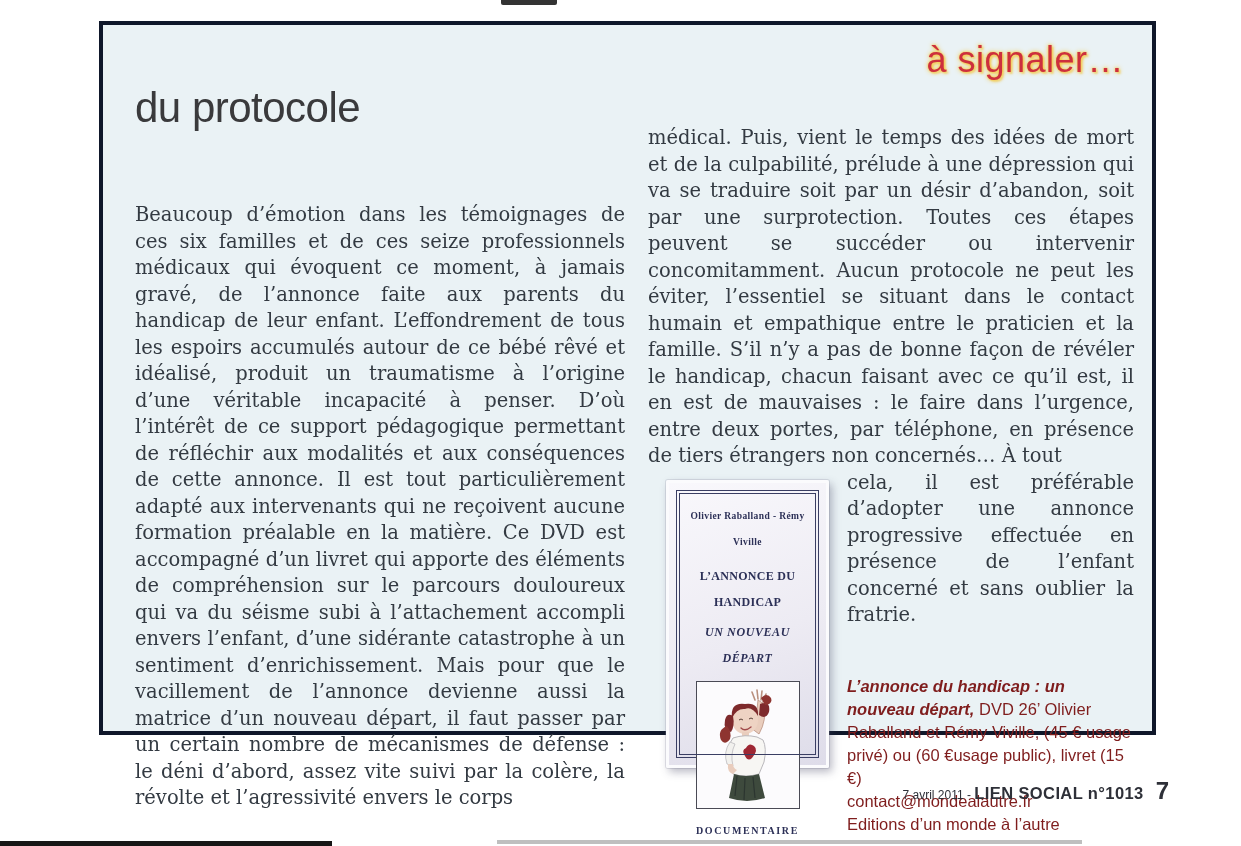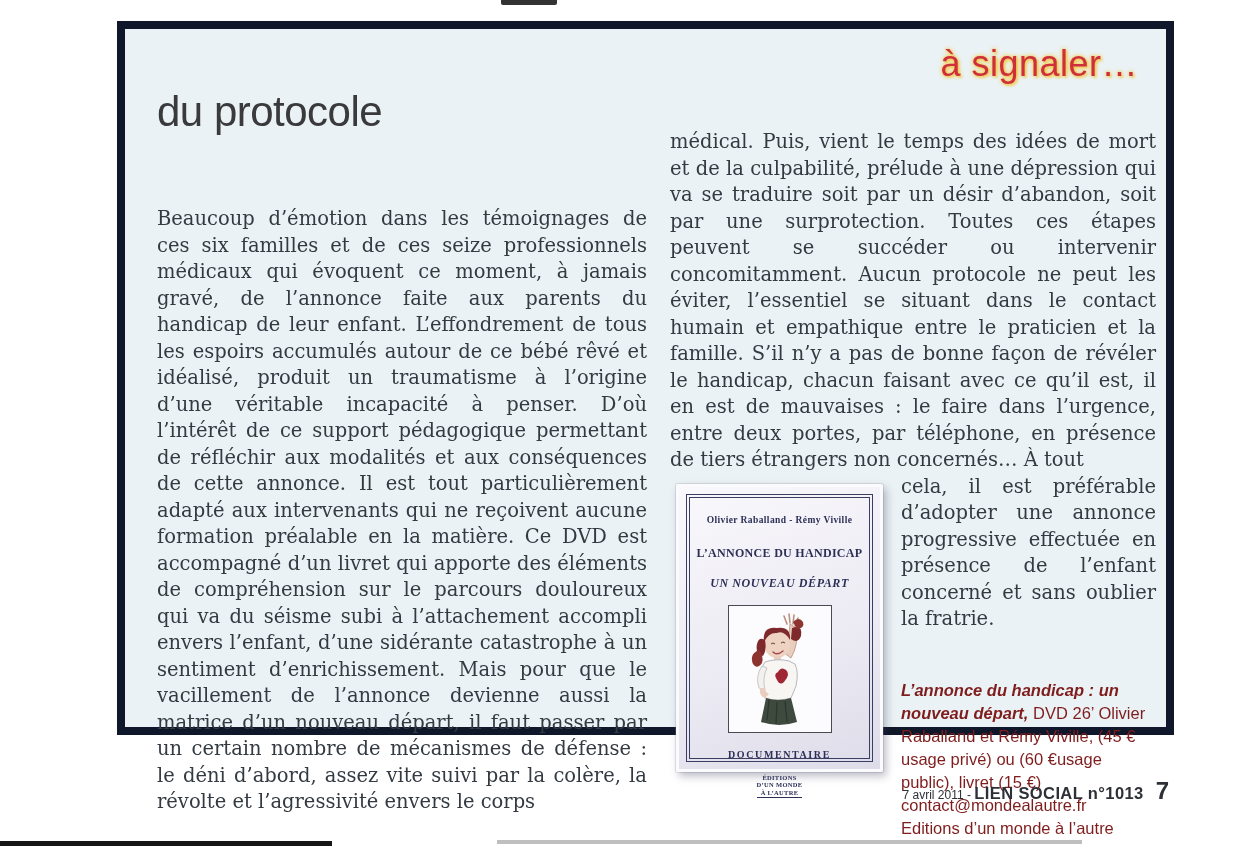--- a/index.html
+++ b/index.html
@@ -13,38 +13,38 @@
   *{margin:0;padding:0;box-sizing:border-box;}
   html,body{width:1241px;height:846px;background:#ffffff;overflow:hidden;position:relative;}
   body{font-family:"Liberation Sans",sans-serif;}
 
   
   .smudge-top{position:absolute;left:501px;top:0;width:56px;height:5px;background:#333;border-radius:0 0 2px 2px;}
   .bar-bottom-left{position:absolute;left:0;top:841px;width:332px;height:5px;background:#161616;}
   .bar-bottom-mid{position:absolute;left:497px;top:840px;width:585px;height:4px;background:rgba(95,95,95,.40);}
 
   
-  .page-box{position:absolute;left:117px;top:21px;width:1057px;height:714px;
-    background:var(--box-bg);border:8px solid #0f172a;}
+  .page-box{position:absolute;left:99px;top:21px;width:1057px;height:714px;
+    background:var(--box-bg);border:4px solid #0f172a;}
 
   .signaler{position:absolute;top:14px;right:28px;
     font-size:36px;letter-spacing:.5px;color:var(--accent-red);
     text-shadow:0 0 5px rgba(247,198,48,.95),0 0 2px rgba(247,198,48,.9),2px 2px 2px rgba(244,196,60,.55);}
 
   .page-title{position:absolute;left:32px;top:56px;color:var(--title-ink);
     font-size:42px;line-height:53px;letter-spacing:-.5px;}
 
   .article{color:var(--ink);font-family:"DejaVu Serif",serif;
     font-size:19.5px;line-height:26.5px;text-align:justify;}
   .col-left{position:absolute;left:32px;top:177px;width:490px;}
   .col-right{position:absolute;left:545px;top:100px;width:486px;}
   .col-right p.part2{}
 
   
-  .dvd-float{float:left;width:207px;height:288px;margin:10px 18px 0 6px;}
+  .dvd-float{float:left;width:163px;height:288px;margin:10px 18px 0 18px;}
   .dvd-card{width:100%;height:100%;padding:7px 7px;
     background:linear-gradient(160deg,#f9f8fc 0%,#edebf3 55%,#dedce9 100%);
     border:3px solid #fbfbfd;border-radius:2px;
     box-shadow:3px 4px 9px rgba(55,55,85,.35),0 0 0 1px rgba(150,150,170,.25);}
   .dvd-frame{width:100%;height:100%;border:1px solid #3a3e63;outline:1px solid #3a3e63;outline-offset:-4px;
     padding:12px 5px 8px;text-align:center;color:var(--navy);font-family:"Liberation Serif",serif;}
   .dvd-authors{font-size:9.5px;font-weight:bold;letter-spacing:.4px;}
   .dvd-title{font-size:12px;font-weight:bold;margin-top:7px;letter-spacing:.3px;}
   .dvd-subtitle{font-size:12px;font-weight:bold;font-style:italic;margin-top:3px;letter-spacing:.6px;}
   .dvd-art{width:104px;height:128px;margin:9px auto 0;border:1px solid #4a4a55;background:#fcfbfd;}

